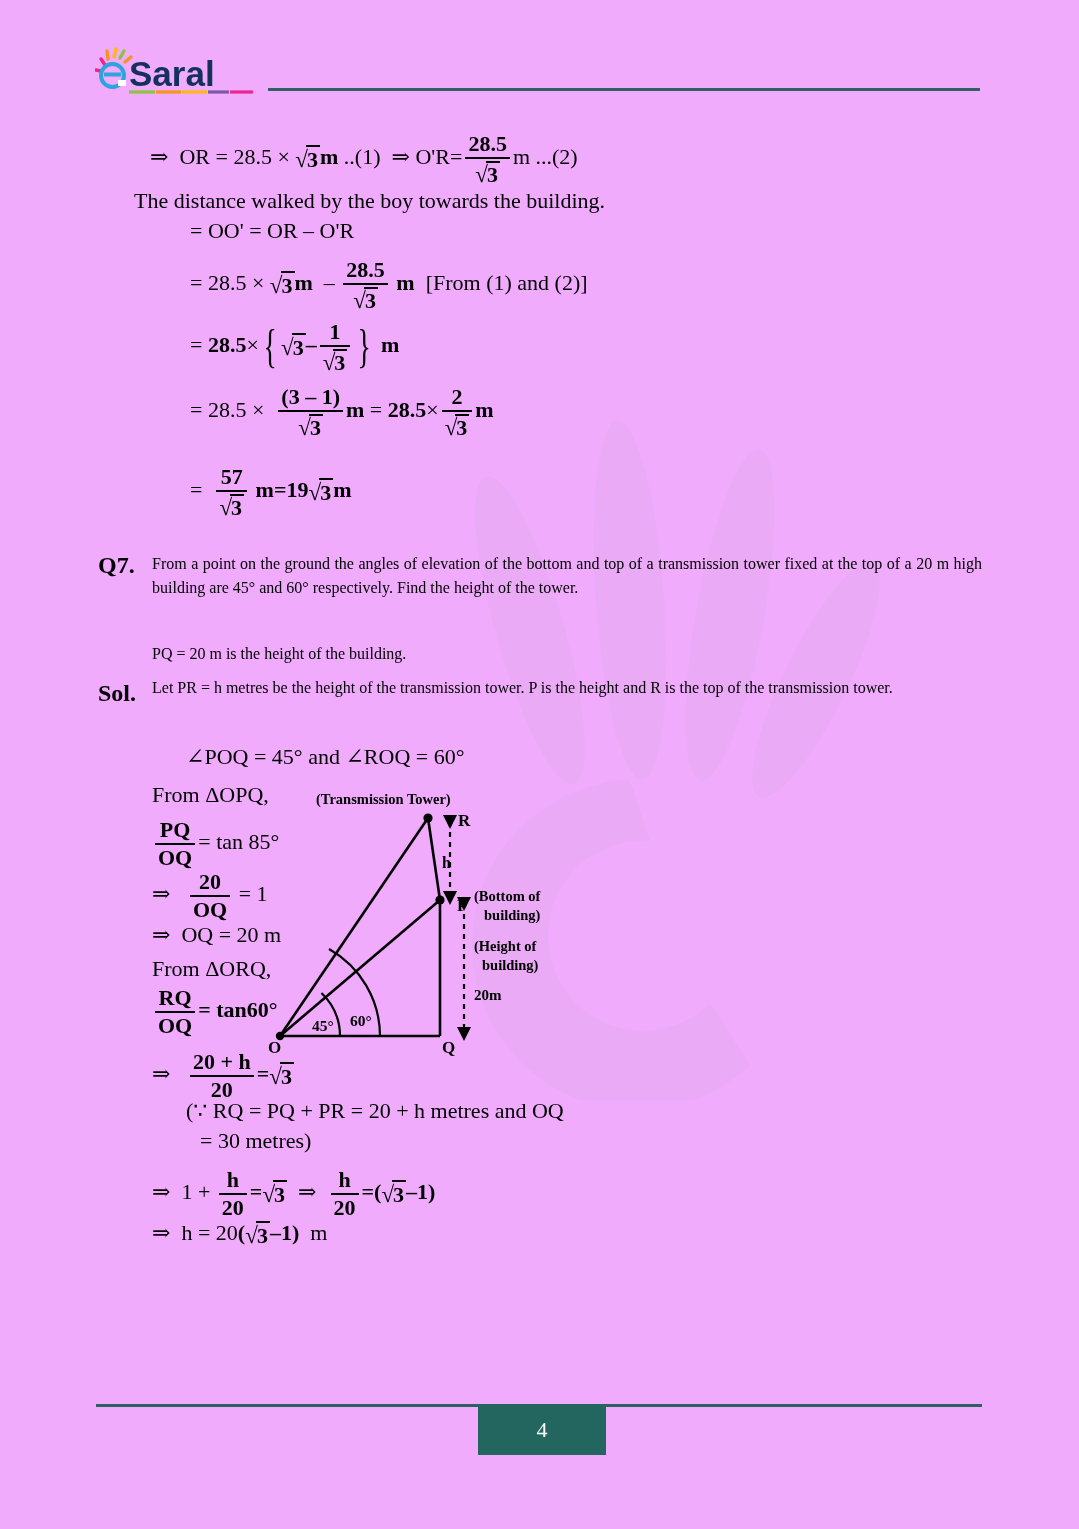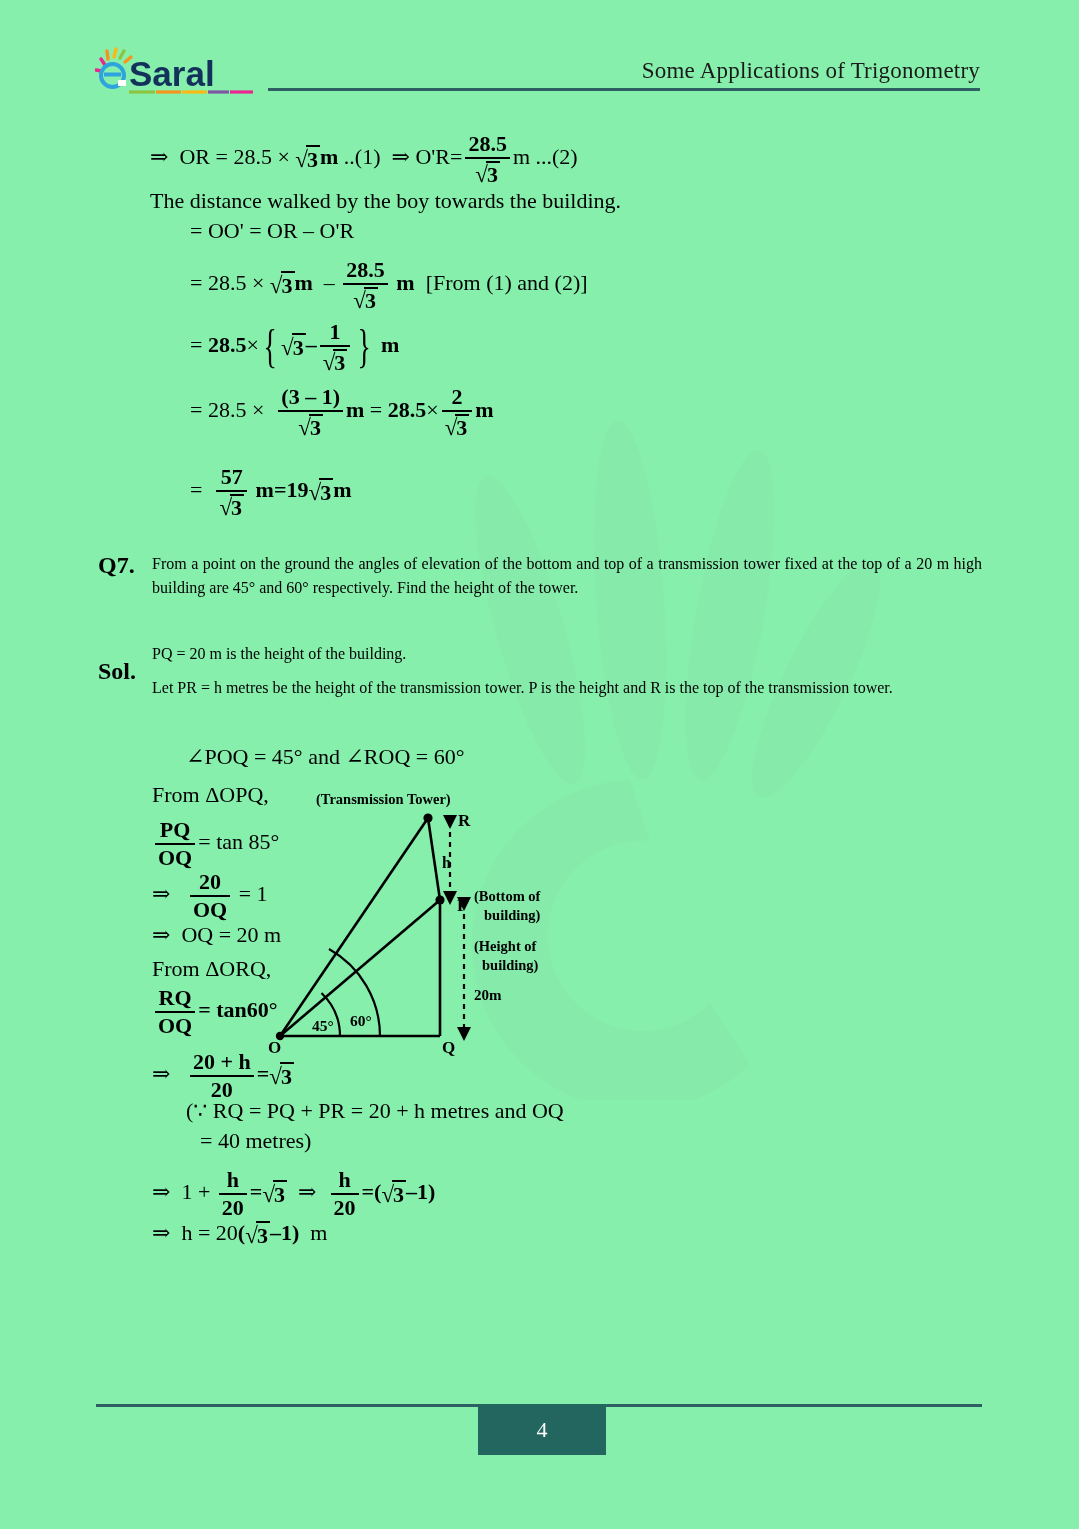--- a/index.html
+++ b/index.html
@@ -4,21 +4,21 @@
 <style>
   html, body {
     margin: 0;
     padding: 0;
     background: #ffffff;
   }
   .page {
     position: relative;
     width: 1079px;
     height: 1529px;
-    background: #86efac;
+    background: #f0abfc;
     font-family: "Liberation Serif", "DejaVu Serif", serif;
     color: #000000;
     overflow: hidden;
   }
 
   
   .watermark {
     position: absolute;
     left: 330px;
     top: 400px;
@@ -203,36 +203,35 @@
         <g stroke-width="3.2">
           <line x1="34" y1="46" x2="60" y2="46" stroke="#8bc53f"></line>
           <line x1="61" y1="46" x2="86" y2="46" stroke="#f7941e"></line>
           <line x1="87" y1="46" x2="112" y2="46" stroke="#fdb913"></line>
           <line x1="113" y1="46" x2="134" y2="46" stroke="#7e57a4"></line>
           <line x1="135" y1="46" x2="158" y2="46" stroke="#ec268f"></line>
         </g>
       </svg>
     </div>
     <div class="header-rule"></div>
-    <div class="header-title">Some Applications of Trigonometry</div>
   </div>
 
   <div class="content">
 
     <div class="row eq-text" style="left:150px; top:132px;">
       <span>⇒</span>
       &nbsp;<span>OR = 28.5 ×</span>
       <span class="sqrt bmath"><span class="rad">√</span><span class="val">3</span></span><span class="bmath">m</span>
       <span>..(1)</span>
       &nbsp;<span>⇒</span>
       <span>O'R=</span><span class="mfrac bmath"><span class="num">28.5</span><span class="den"><span class="sqrt"><span class="rad">√</span><span class="val">3</span></span></span></span><span>m</span>
       <span>...(2)</span>
     </div>
 
-    <div class="row eq-text" style="left:150px; top:188px;">The distance walked by the boy towards the building.</div>
+    <div class="row eq-text" style="left:134px; top:188px;">The distance walked by the boy towards the building.</div>
 
     <div class="row eq-text" style="left:190px; top:218px;text-align:center;">= OO' = OR – O'R</div>
 
     <div class="row eq-text" style="left:190px; top:258px;">
       <span>= 28.5 ×</span>
       <span class="sqrt bmath"><span class="rad">√</span><span class="val">3</span></span><span class="bmath">m</span>
       &nbsp;<span>–</span>&nbsp;<span class="mfrac bmath"><span class="num">28.5</span><span class="den"><span class="sqrt"><span class="rad">√</span><span class="val">3</span></span></span></span>
       <span class="bmath">m</span>
       &nbsp;<span>[From (1) and (2)]</span>
     </div>
@@ -252,21 +251,21 @@
 
     <div class="row eq-text" style="left:190px; top:465px;">
       <span>=</span>
       &nbsp;<span class="mfrac bmath"><span class="num">57</span><span class="den"><span class="sqrt"><span class="rad">√</span><span class="val">3</span></span></span></span>
       <span class="bmath">m</span><span class="bmath">=</span><span class="bmath">19</span><span class="sqrt bmath"><span class="rad">√</span><span class="val">3</span></span><span class="bmath">m</span>
     </div>
 
     <div class="row qlabel" style="left:98px; top:552px;">Q7.</div>
     <div class="row para" style="left:152px; top:552px; width:830px;">From a point on the ground the angles of elevation of the bottom and top of a transmission tower fixed at the top of a 20 m high building are 45° and 60° respectively. Find the height of the tower.</div>
 
-    <div class="row qlabel" style="left:98px; top:658px;">Sol.</div>
+    <div class="row qlabel" style="left:98px; top:680px;">Sol.</div>
     <div class="row para" style="left:152px; top:642px; width:830px;">PQ = 20 m is the height of the building.</div>
 
     <div class="row para" style="left:152px; top:676px; width:830px;">Let PR = h metres be the height of the transmission tower. P is the height and R is the top of the transmission tower.</div>
 
     <div class="row eq-text" style="left:186px; top:744px;">∠POQ = 45° and ∠ROQ = 60°</div>
 
     <div class="row eq-text" style="left:152px; top:782px;">From ΔOPQ,</div>
 
     <div class="row eq-text" style="left:152px; top:818px;">
       <span class="mfrac bmath"><span class="num">PQ</span><span class="den">OQ</span></span><span>= tan 85°</span>
@@ -288,21 +287,21 @@
     <div class="row eq-text" style="left:152px; top:986px;">
       <span class="mfrac bmath"><span class="num">RQ</span><span class="den">OQ</span></span><span class="bmath">= tan60°</span>
     </div>
 
     <div class="row eq-text" style="left:152px; top:1050px;">
       <span>⇒</span>
       &nbsp;&nbsp;<span class="mfrac bmath"><span class="num">20 + h</span><span class="den">20</span></span><span class="bmath">=</span><span class="sqrt bmath"><span class="rad">√</span><span class="val">3</span></span>
     </div>
 
     <div class="row eq-text" style="left:186px; top:1098px;font-family:Liberation Serif, serif;">(∵ RQ = PQ + PR = 20 + h metres and OQ</div>
-    <div class="row eq-text" style="left:200px; top:1128px;">= 40 metres)</div>
+    <div class="row eq-text" style="left:200px; top:1128px;">= 30 metres)</div>
 
     <div class="row eq-text" style="left:152px; top:1168px;">
       <span>⇒</span>
       &nbsp;<span>1 +</span>
       <span class="mfrac bmath"><span class="num">h</span><span class="den">20</span></span><span class="bmath">=</span><span class="sqrt bmath"><span class="rad">√</span><span class="val">3</span></span>
       &nbsp;<span>⇒</span>
       &nbsp;<span class="mfrac bmath"><span class="num">h</span><span class="den">20</span></span><span class="bmath">=</span><span class="bmath">(</span><span class="sqrt bmath"><span class="rad">√</span><span class="val">3</span></span><span class="bmath">–</span><span class="bmath">1</span><span class="bmath">)</span>
     </div>
 
     <div class="row eq-text" style="left:152px; top:1220px;">

